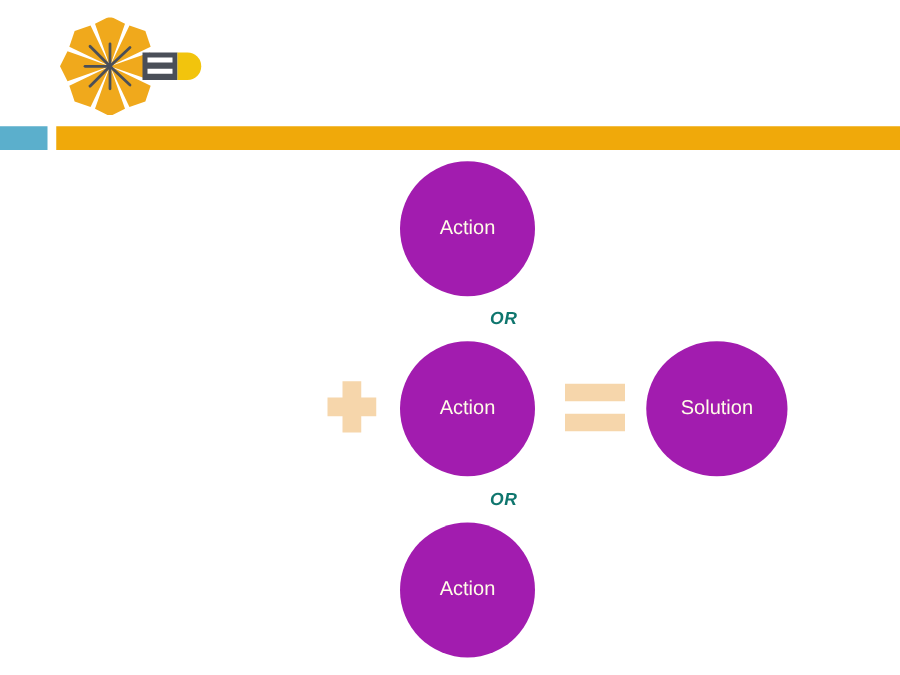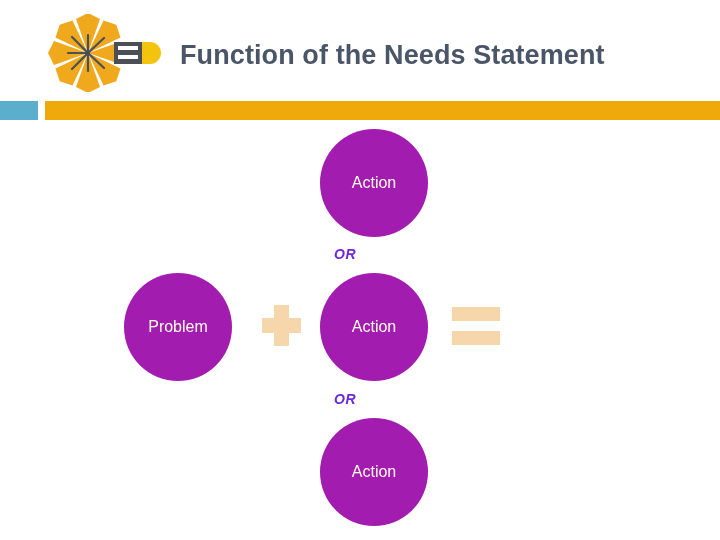--- a/index.html
+++ b/index.html
@@ -103,22 +103,22 @@
     left: 320px;
     top: 418px;
     width: 108px;
     height: 108px;
   }
 
   
   .or-label {
     position: absolute;
     width: 80px;
-    text-align: left;
-    color: #6d28d9;
+    text-align: right;
+    color: #0f766e;
     font-size: 14px;
     font-weight: bold;
     font-style: italic;
     letter-spacing: 0.5px;
   }
   #or-top { left: 334px; top: 246px; }
   #or-bottom { left: 334px; top: 391px; }
 
   
   #operator-plus {
@@ -209,49 +209,48 @@
 
       <g>
         <path d="M72 28 L100 28 L100 50 L72 50 Z" fill="#4a4f58"></path>
         <path d="M100 28 L108 28 A11 11 0 0 1 108 50 L100 50 Z" fill="#f2c40d"></path>
         <rect x="76" y="32" width="20" height="4" fill="#ffffff"></rect>
         <rect x="76" y="41" width="20" height="4" fill="#ffffff"></rect>
       </g>
     </svg>
   </div>
 
-  <div id="slide-title">Function of the Needs Statement</div>
 
   <div id="divider-accent-square"></div>
   <div id="divider-bar"></div>
 
   <div class="node-circle" id="circle-action-top">
     <span class="node-label">Action</span>
   </div>
 
   <div class="or-label" id="or-top">OR</div>
 
-  <div class="node-circle" id="circle-problem">
-    <span class="node-label">Problem</span>
-  </div>
 
   <div id="operator-plus">
     <div class="plus-bar-h"></div>
     <div class="plus-bar-v"></div>
   </div>
 
   <div class="node-circle" id="circle-action-mid">
     <span class="node-label">Action</span>
   </div>
 
   <div id="operator-equals">
     <div class="equals-bar top"></div>
     <div class="equals-bar bottom"></div>
   </div>
 
+  <div class="node-circle" id="circle-solution">
+    <span class="node-label">Solution</span>
+  </div>
 
   <div class="or-label" id="or-bottom">OR</div>
 
   <div class="node-circle" id="circle-action-bottom">
     <span class="node-label">Action</span>
   </div>
 
 </div>
 
 </body></html>

